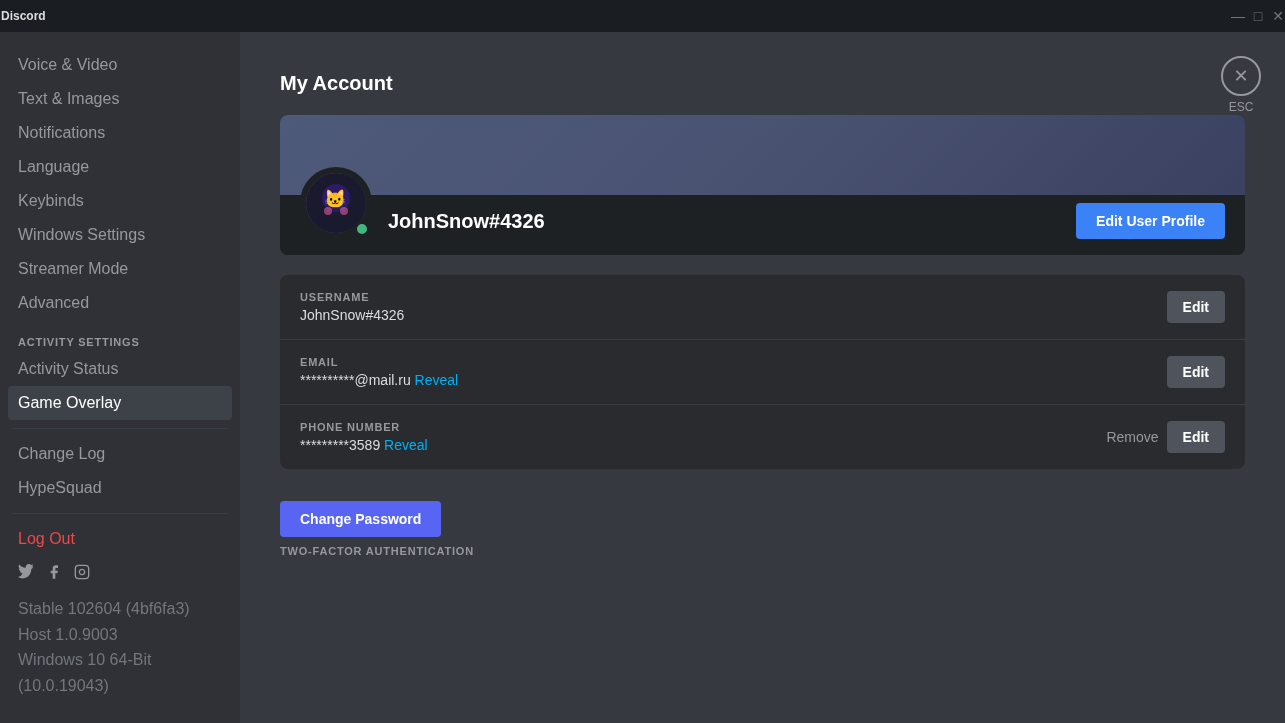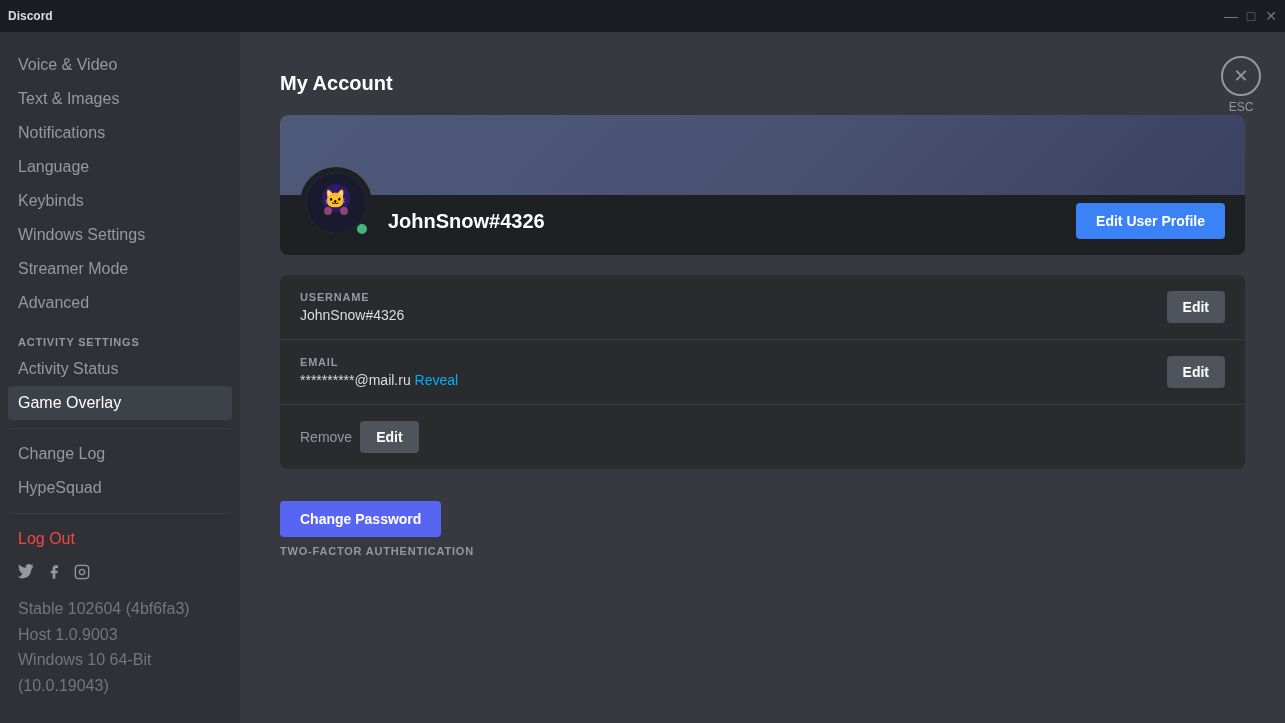--- a/index.html
+++ b/index.html
@@ -12,21 +12,21 @@
       display: flex;
       flex-direction: column;
     }
     
     .title-bar {
       height: 32px;
       background: #1a1d21;
       display: flex;
       align-items: center;
       justify-content: space-between;
-      padding: 0 8px;
+      padding: 0 1px;
       flex-shrink: 0;
       -webkit-app-region: drag;
     }
     .title-bar-title {
       color: #dcddde;
       font-size: 12px;
       font-weight: 600;
     }
     .title-bar-controls {
       display: flex;
@@ -456,20 +456,28 @@
             <span> </span>
             <span class="reveal-link">Reveal</span>
           </div>
         </div>
         <div class="field-actions">
           <button class="edit-btn">Edit</button>
         </div>
       </div>
 
       <div class="field-row">
+        <div class="field-left">
+          <div class="field-label">PHONE NUMBER</div>
+          <div class="field-value">
+            <span>*********3589</span>
+            <span> </span>
+            <span class="reveal-link">Reveal</span>
+          </div>
+        </div>
         <div class="field-actions">
           <span class="remove-link">Remove</span>
           <button class="edit-btn">Edit</button>
         </div>
       </div>
     </div>
 
     
     <button class="change-password-btn">Change Password</button>
     <div class="two-factor-label">TWO-FACTOR AUTHENTICATION</div>

